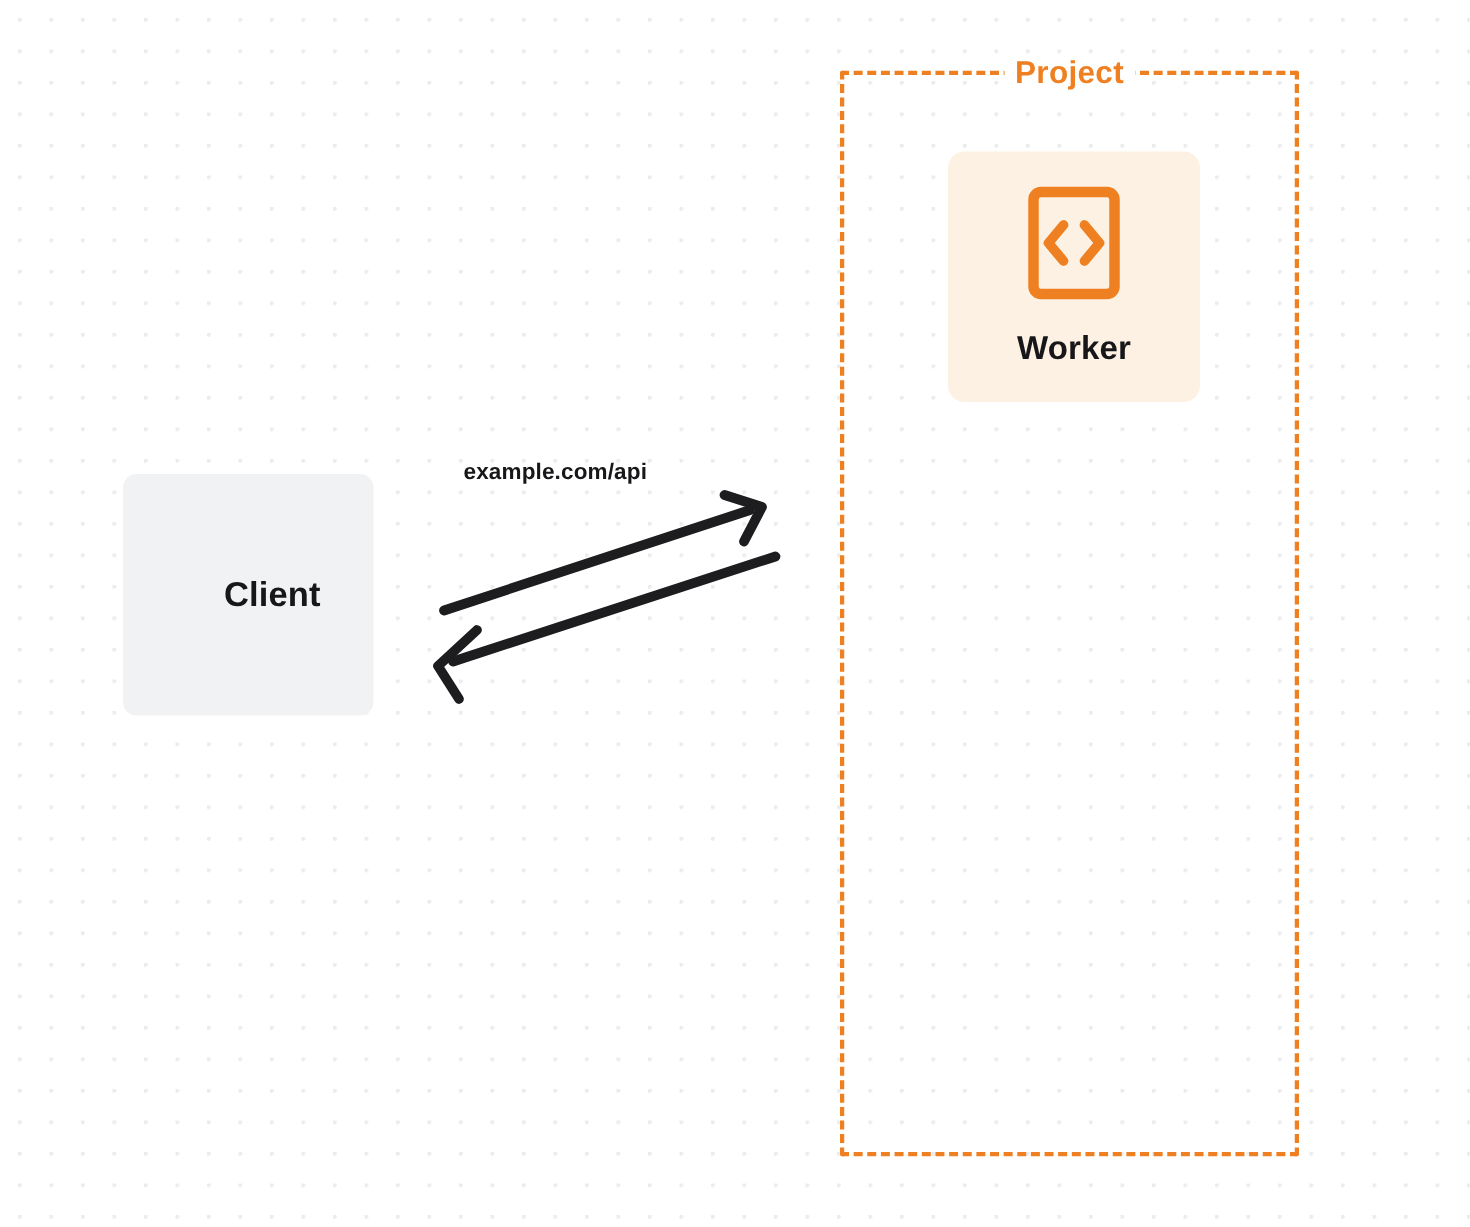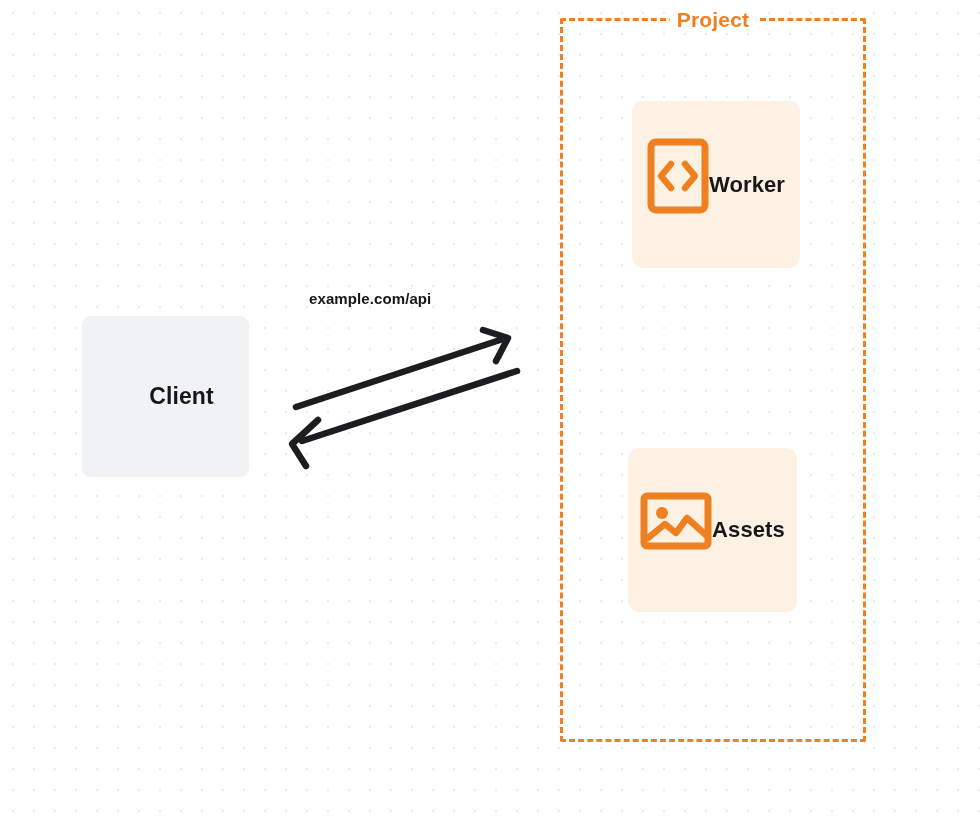--- a/index.html
+++ b/index.html
@@ -52,33 +52,33 @@
     left: 0;
     top: 0;
     width: 980px;
     height: 818px;
     pointer-events: none;
   }
 
   .arrow-label {
     position: absolute;
     left: 309px;
-    top: 290px;
+    top: 306px;
     font-size: 15px;
     font-weight: bold;
     color: #17171a;
     letter-spacing: 0.1px;
     white-space: nowrap;
   }
 
   
   .project-container {
     position: absolute;
     left: 560px;
-    top: 18px;
+    top: 47px;
     width: 306px;
     height: 724px;
     box-sizing: border-box;
     border: 3.5px dashed #ef8022;
     border-radius: 2px;
   }
   .project-title {
     position: absolute;
     left: 50%;
     top: -13px;
@@ -91,21 +91,21 @@
     letter-spacing: 0.2px;
     white-space: nowrap;
   }
 
   
   .node-card {
     position: absolute;
     background: #fdf1e3;
     border-radius: 11px;
     display: flex;
-    flex-direction: row;
+    flex-direction: column;
     align-items: center;
     justify-content: center;
   }
   .node-worker {
     left: 632px;
     top: 101px;
     width: 168px;
     height: 167px;
   }
   .node-assets {
@@ -170,28 +170,18 @@
     <span class="node-icon">
       <svg width="62" height="76" viewBox="0 0 62 76" xmlns="http://www.w3.org/2000/svg">
         <rect x="4" y="4" width="54" height="68" rx="5" ry="5" fill="none" stroke="#ef8022" stroke-width="7"></rect>
         <polyline points="24,26 14,38 24,50" fill="none" stroke="#ef8022" stroke-width="6.5" stroke-linecap="round" stroke-linejoin="round"></polyline>
         <polyline points="38,26 48,38 38,50" fill="none" stroke="#ef8022" stroke-width="6.5" stroke-linecap="round" stroke-linejoin="round"></polyline>
       </svg>
     </span>
     <span class="node-label">Worker</span>
   </div>
 
-  <div class="node-card node-assets">
-    <span class="node-icon">
-      <svg width="72" height="60" viewBox="0 0 72 60" xmlns="http://www.w3.org/2000/svg">
-        <rect x="4" y="5" width="64" height="50" rx="3" ry="3" fill="none" stroke="#ef8022" stroke-width="7"></rect>
-        <circle cx="22" cy="22" r="6" fill="#ef8022"></circle>
-        <polyline points="8,47 25,33 36,42 47,27 67,45" fill="none" stroke="#ef8022" stroke-width="6.5" stroke-linecap="round" stroke-linejoin="round"></polyline>
-      </svg>
-    </span>
-    <span class="node-label">Assets</span>
-  </div>
 
   <div class="file-tree">
     
   </div>
 
 </div>
 
 </body></html>

